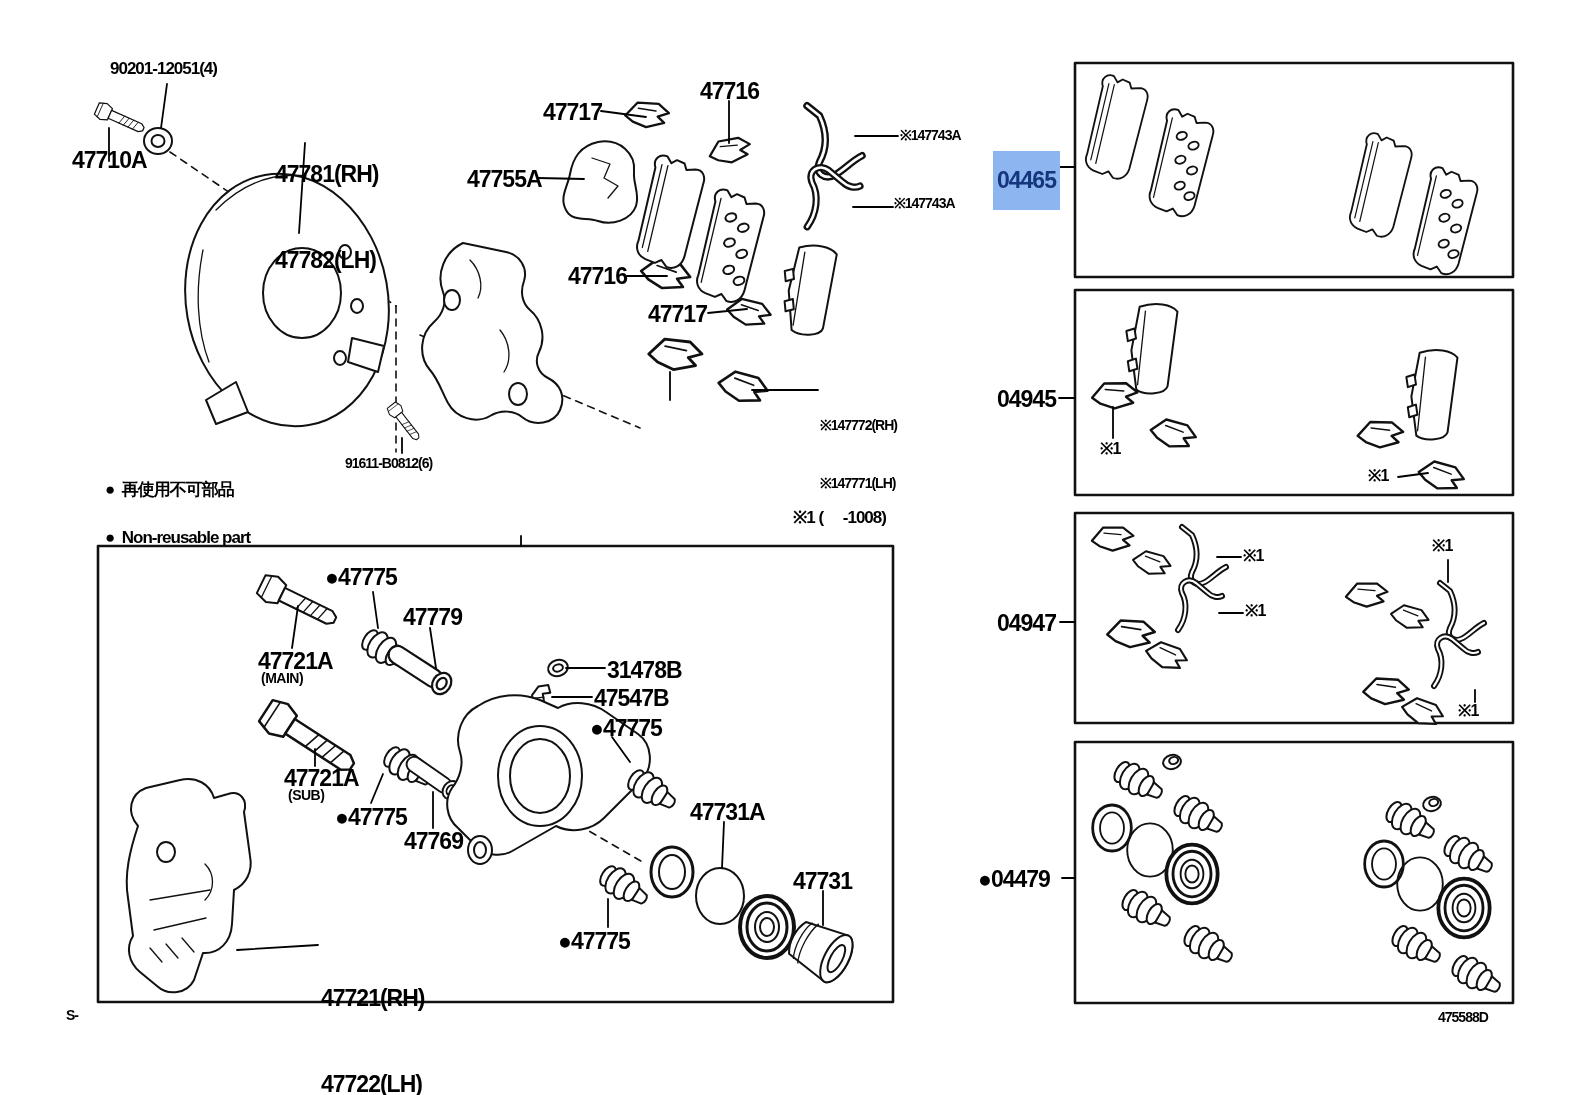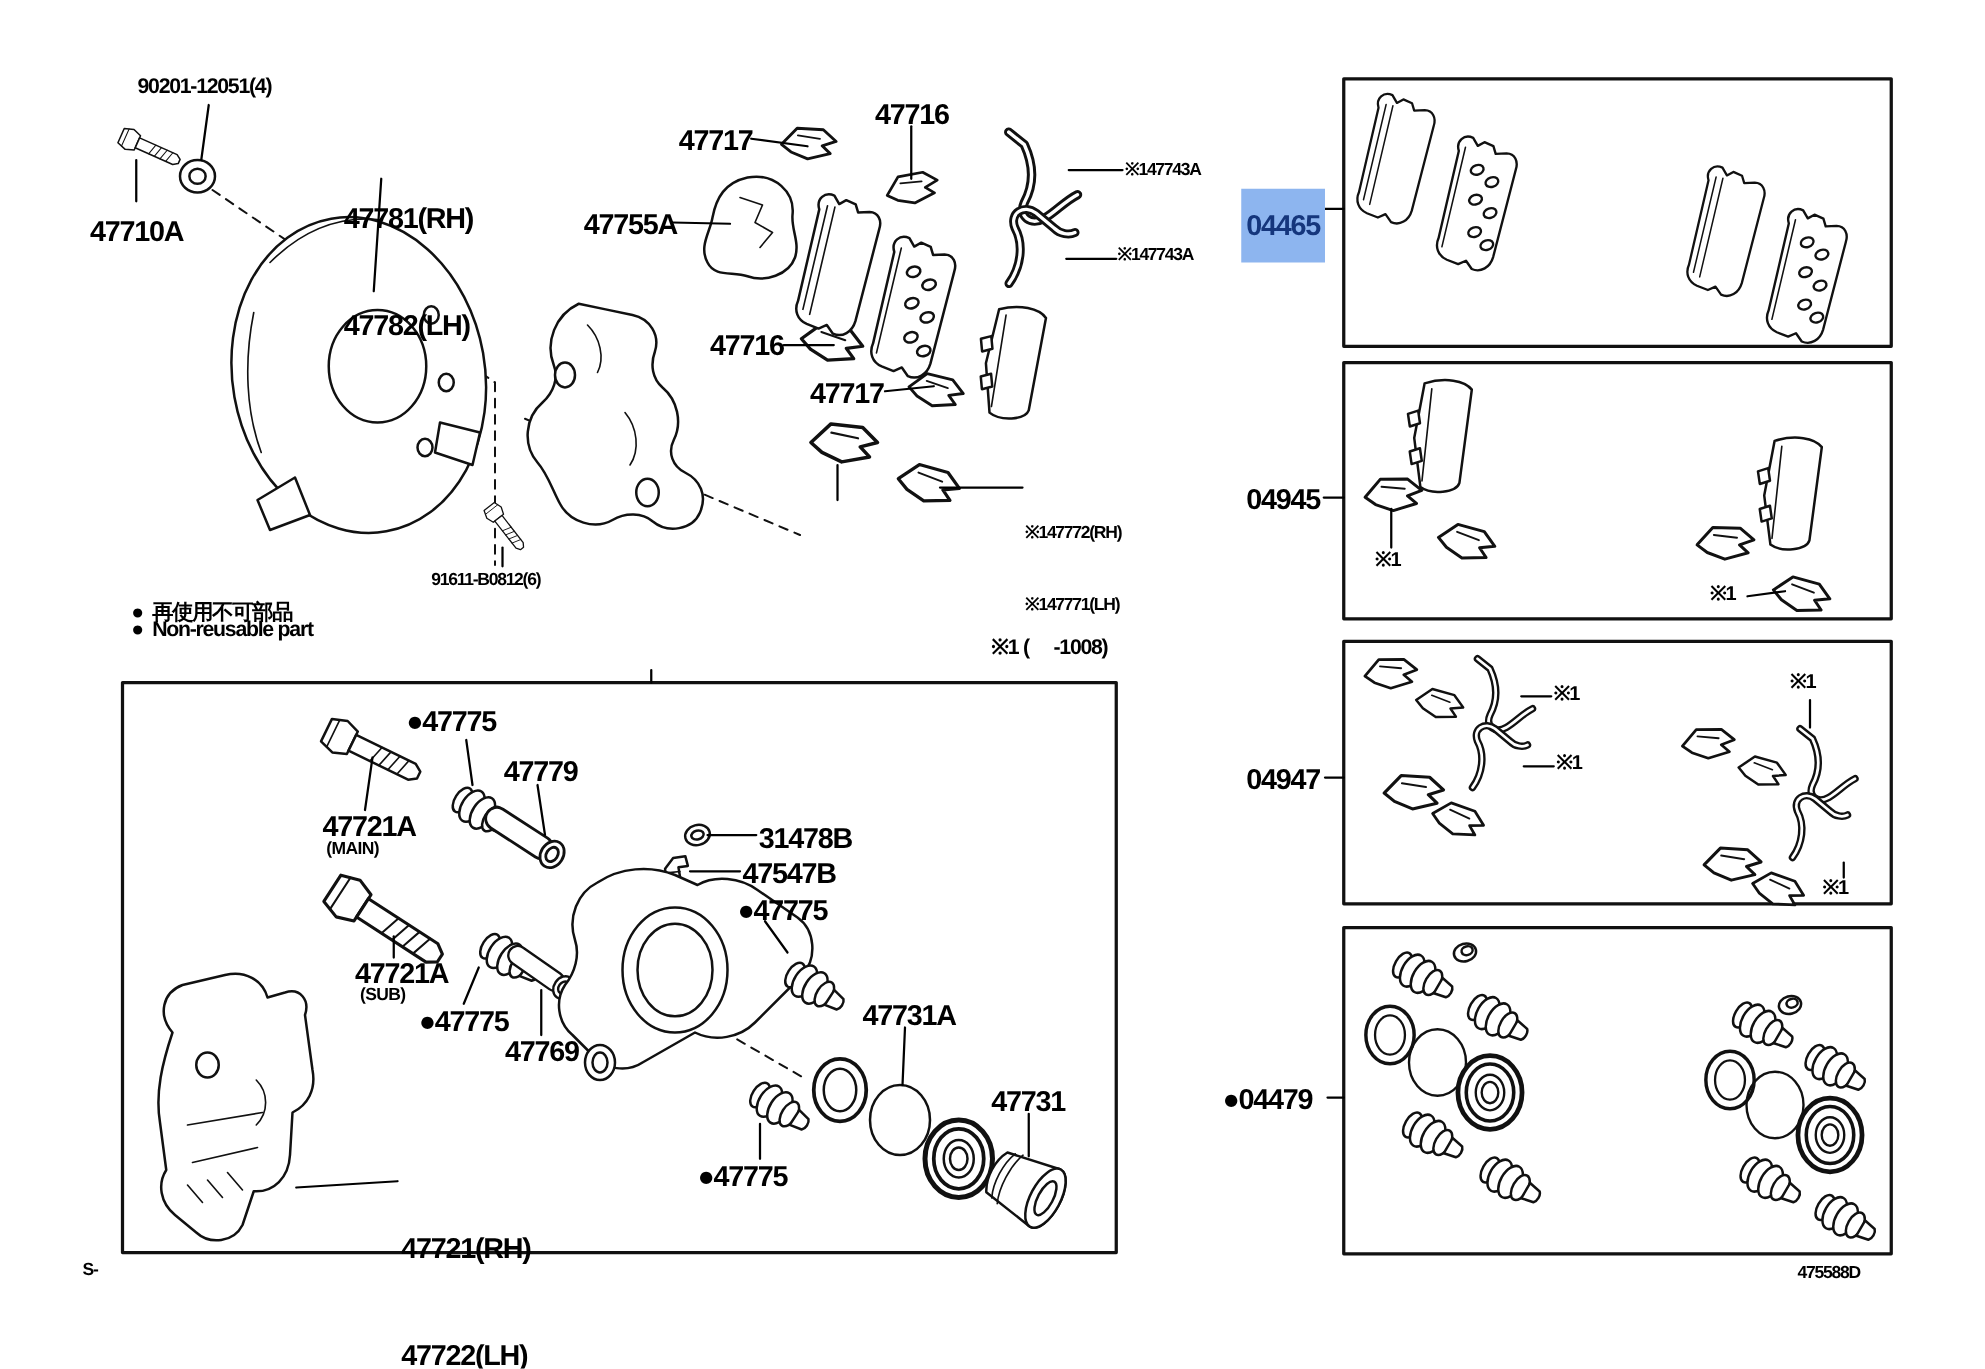--- a/index.html
+++ b/index.html
@@ -299,40 +299,40 @@
     <path class="ldr" d="M1113,407 L1113,438"></path>
     <path class="ldr" d="M1398,477 L1428,473"></path>
     <path class="ldr" d="M1217,557 L1241,557"></path>
     <path class="ldr" d="M1219,613 L1243,613"></path>
     <path class="ldr" d="M1448,560 L1448,582"></path>
     <path class="ldr" d="M1475,690 L1475,702"></path>
   </g>
 </svg>
 
 <div class="lbl fs17" style="left:110px;top:60px">90201-12051(4)</div>
-<div class="lbl" style="left:72px;top:174px">47710A</div>
+<div class="lbl" style="left:72px;top:149px">47710A</div>
 <div class="lbl ctr" style="left:275px;top:100px;width:100px">
   <span class="ln">47781(RH)</span>
   <span class="ln">47782(LH)</span>
 </div>
 <div class="lbl" style="left:543px;top:101px">47717</div>
 <div class="lbl" style="left:700px;top:80px">47716</div>
 <div class="lbl" style="left:467px;top:168px">47755A</div>
 <div class="lbl" style="left:568px;top:265px">47716</div>
 <div class="lbl" style="left:648px;top:303px">47717</div>
 <div class="lbl fs18" style="left:900px;top:128px">※147743A</div>
 <div class="lbl fs18" style="left:894px;top:196px">※147743A</div>
 <div class="lbl hl" style="left:993px;top:151px">04465</div>
 <div class="lbl fs18" style="left:820px;top:373px">
   <span class="ln">※147772(RH)</span>
   <span class="ln">※147771(LH)</span>
 </div>
 <div class="lbl fs18" style="left:345px;top:456px">91611-B0812(6)</div>
 <div class="lbl fs17" style="left:105px;top:481px">●  再使用不可部品</div>
-<div class="lbl fs17" style="left:105px;top:495px">●  Non-reusable part</div>
+<div class="lbl fs17" style="left:105px;top:529px">●  Non-reusable part</div>
 <div class="lbl fs17" style="left:793px;top:509px">※1 (　 -1008)</div>
 <div class="lbl" style="left:325px;top:566px">●47775</div>
 <div class="lbl" style="left:403px;top:606px">47779</div>
 <div class="lbl" style="left:258px;top:650px">47721A</div>
 <div class="lbl fs14" style="left:261px;top:671px">(MAIN)</div>
 <div class="lbl" style="left:607px;top:659px">31478B</div>
 <div class="lbl" style="left:594px;top:687px">47547B</div>
 <div class="lbl" style="left:590px;top:717px">●47775</div>
 <div class="lbl" style="left:284px;top:767px">47721A</div>
 <div class="lbl fs14" style="left:288px;top:788px">(SUB)</div>

